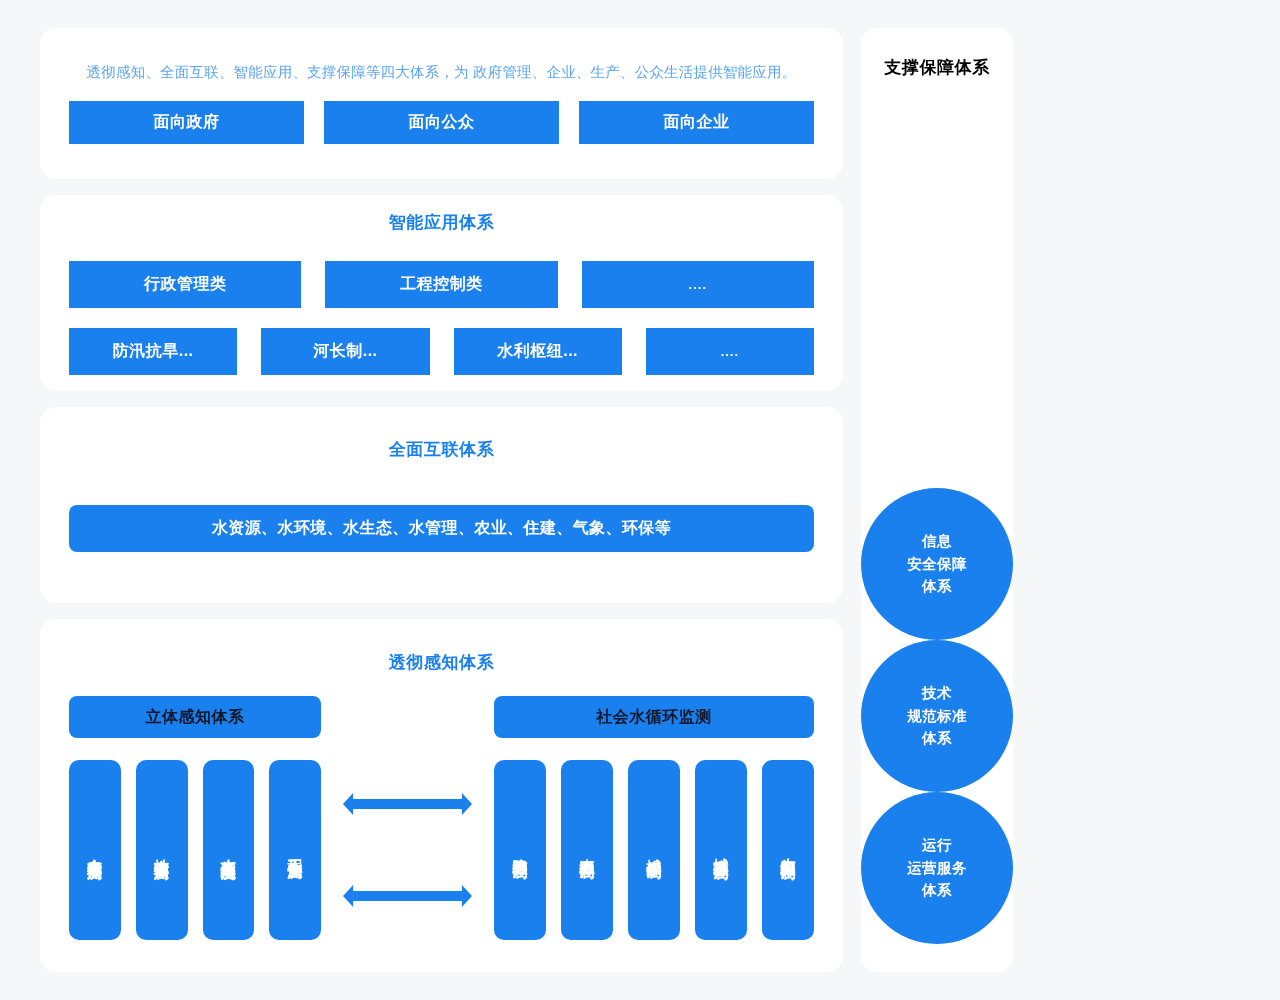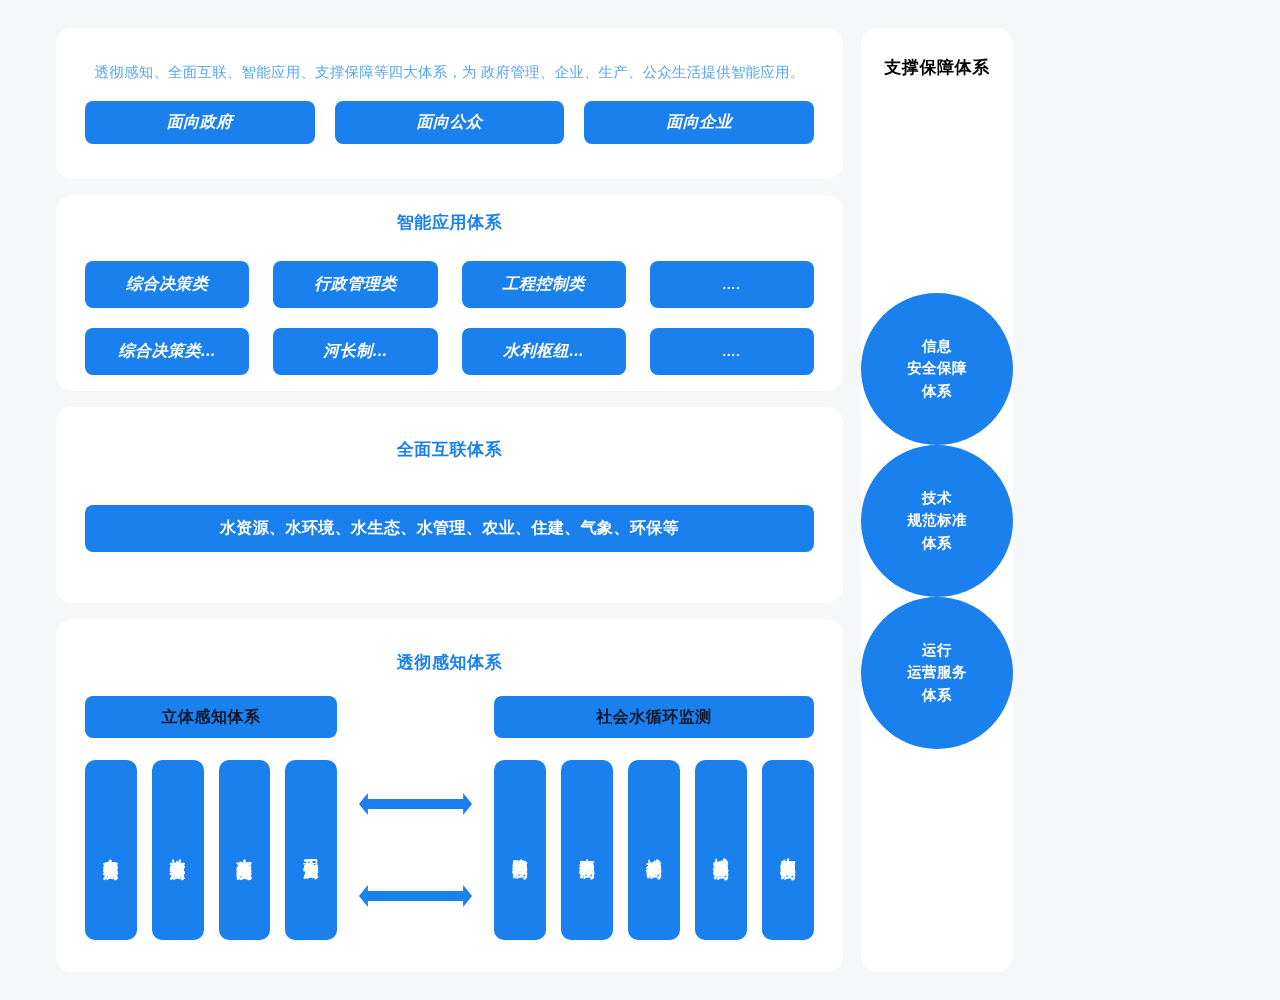--- a/index.html
+++ b/index.html
@@ -10,21 +10,21 @@
     background: #f6f7f9;
     font-family: "Liberation Sans", "DejaVu Sans", sans-serif;
     overflow: hidden;
   }
 
   #root {
     position: relative;
     width: 1048px;
     height: 1000px;
     display: flex;
-    padding: 28px 35px 28px 56px;
+    padding: 28px 35px 28px 40px;
     gap: 18px;
   }
 
   .left-col {
     width: 960px;
     display: flex;
     flex-direction: column;
     gap: 16px;
   }
 
@@ -49,28 +49,27 @@
     margin-bottom: 19px;
     white-space: nowrap;
   }
   .audience-row {
     display: flex;
     gap: 20px;
   }
   .pill {
     background: #1a80ee;
     color: #ffffff;
-    border-radius: 8px;
+    border-radius: 0;
     display: flex;
     align-items: center;
     justify-content: center;
     font-size: 16px;
     font-weight: 700;
     letter-spacing: 0.5px;
-    font-style: italic;
   }
   .audience-row .pill {
     flex: 1;
     height: 43px;
   }
 
   
   .section-title {
     text-align: center;
     color: #1a80ee;
@@ -208,21 +207,21 @@
     font-size: 17px;
     font-weight: 700;
     letter-spacing: 0.6px;
   }
   .circle-stack {
     flex: 1;
     width: 100%;
     display: flex;
     flex-direction: column;
     align-items: center;
-    justify-content: center;
+    justify-content: flex-end;
     padding: 18px 0 2px 0;
   }
   .circle {
     width: 152px;
     height: 152px;
     border-radius: 50%;
     background: #1a80ee;
     color: #ffffff;
     display: flex;
     flex-direction: column;
@@ -248,28 +247,27 @@
         <div class="pill">面向政府</div>
         <div class="pill">面向公众</div>
         <div class="pill">面向企业</div>
       </div>
     </section>
 
     <section class="panel panel-app">
       <div class="section-title">智能应用体系</div>
 
       <div class="grid-row">
-        <div class="pill">综合决策类</div>
         <div class="pill">行政管理类</div>
         <div class="pill">工程控制类</div>
         <div class="pill dots">....</div>
       </div>
 
       <div class="grid-row">
-        <div class="pill">综合决策类...</div>
+        <div class="pill">防汛抗旱...</div>
         <div class="pill">河长制...</div>
         <div class="pill">水利枢纽...</div>
         <div class="pill dots">....</div>
       </div>
     </section>
 
     <section class="panel panel-net">
       <div class="section-title">全面互联体系</div>
 
       <div class="wide-pill">水资源、水环境、水生态、水管理、农业、住建、气象、环保等</div>

